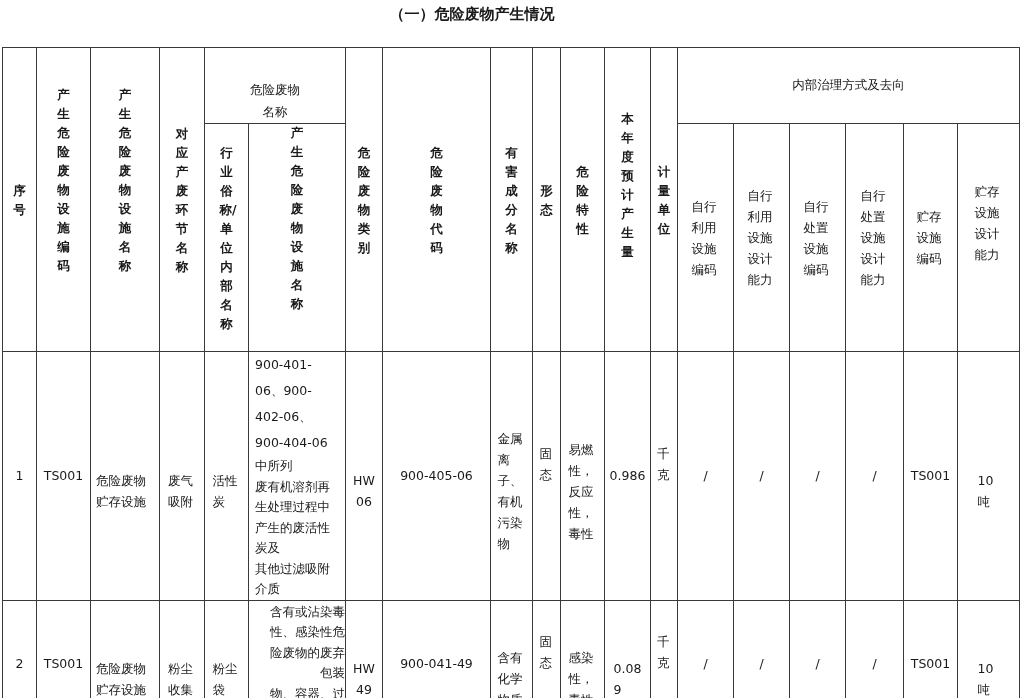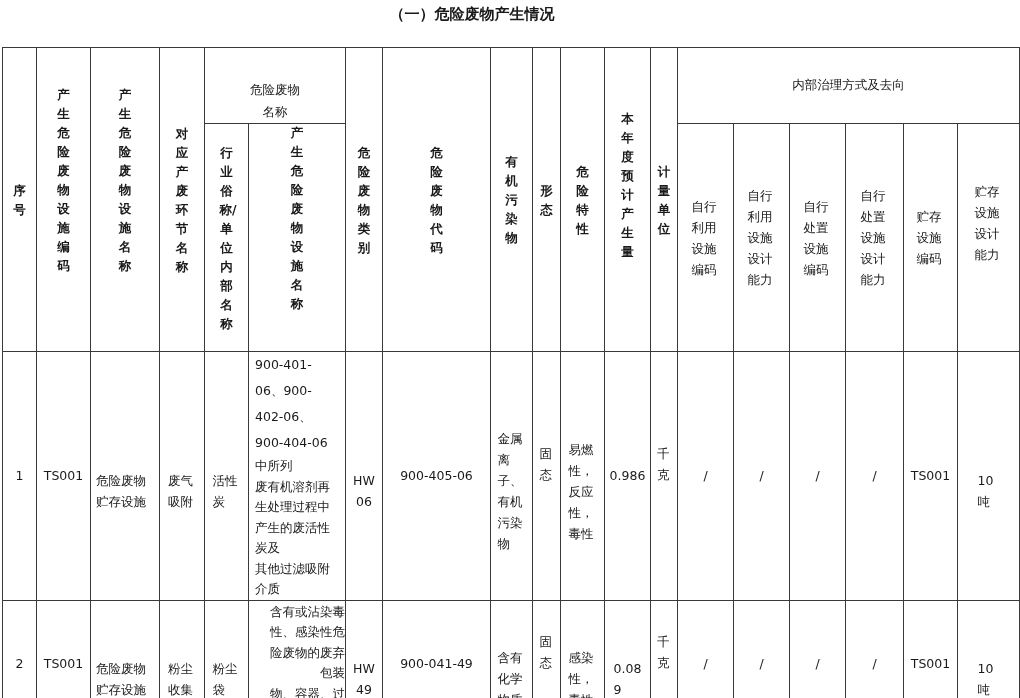--- a/index.html
+++ b/index.html
@@ -47,21 +47,21 @@
   </colgroup>
   <tbody>
       <tr style="height:45px">
     <th rowspan="2"><span class="v">序号</span></th>
     <th rowspan="2"><span class="v" style="margin-top:-40px">产生危险废物设施编码</span></th>
     <th rowspan="2"><span class="v" style="margin-top:-40px">产生危险废物设施名称</span></th>
     <th rowspan="2" class="hdr-bold"><span class="v">对应产废环节名称</span></th>
     <th colspan="2"><span class="cell-text" style="width:60px;text-align:center;line-height:22px">危险废物名称</span></th>
     <th rowspan="2" class="hdr-bold"><span class="v">危险废物类别</span></th>
     <th rowspan="2" class="hdr-bold"><span class="v">危险废物代码</span></th>
-    <th rowspan="2"><span class="v">有机污染物</span></th>
+    <th rowspan="2"><span class="v">有害成分名称</span></th>
     <th rowspan="2"><span class="v">形态</span></th>
     <th rowspan="2"><span class="v">危险特性</span></th>
     <th rowspan="2" class="hdr-bold"><span class="v" style="margin-top:-30px">本年度预计产生量</span></th>
     <th rowspan="2" class="hdr-bold"><span class="v">计量单位</span></th>
     <th colspan="6"><span>内部治理方式及去向</span></th>
   </tr>
   <tr style="height:228px">
     <th><span class="v">行业俗称/单位内部名称</span></th>
     <th class="hdr-bold"><span class="v" style="margin-top:-40px">产生危险废物设施名称</span></th>
     <th><span class="v2">自行利用设施编码</span></th>

